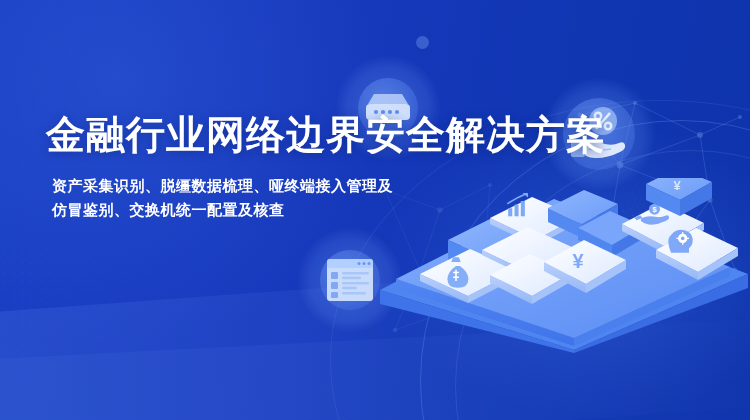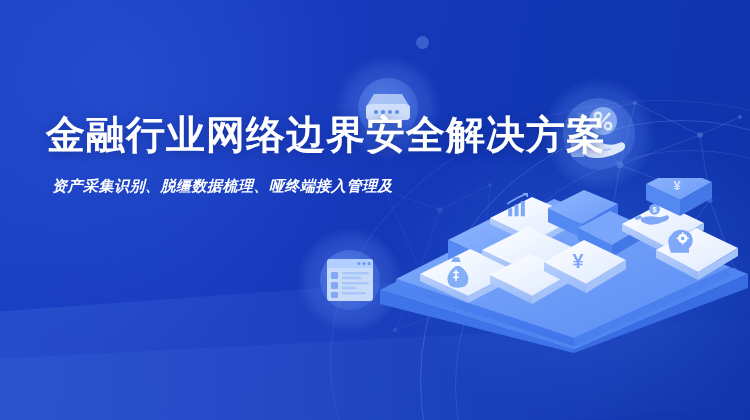--- a/index.html
+++ b/index.html
@@ -94,21 +94,21 @@
   .textblock{position:absolute;left:46px;top:110px;width:470px;}
   .title{
     margin:0;font-size:39px;line-height:50px;font-weight:bold;color:#ffffff;
     letter-spacing:1px;white-space:nowrap;
     text-shadow:0 2px 10px rgba(10,30,110,.45);
   }
   .subtitle{
     margin:14px 0 0 6px;font-size:15px;line-height:24px;font-weight:bold;
     color:#ffffff;letter-spacing:.5px;
   }
-  .subtitle div{white-space:nowrap;font-style:italic;}
+  .subtitle div{white-space:nowrap;}
 
   
   #platform{position:absolute;left:378px;top:178px;width:372px;height:175px;}
   #platform svg{display:block;}
 </style>
 </head>
 <body>
 
 <div id="banner">
 
@@ -354,16 +354,17 @@
         <path d="M302 22 L302 38 L334 20 L334 4 Z" fill="#4578e7"></path>
         <text x="299" y="12" font-family="'Liberation Sans',sans-serif" font-size="13" font-weight="bold" fill="#d7e6ff" text-anchor="middle">¥</text>
       </g>
     </svg>
   </div>
 
   <div class="textblock">
     <h1 class="title">金融行业网络边界安全解决方案</h1>
     <div class="subtitle">
       <div>资产采集识别、脱缰数据梳理、哑终端接入管理及</div>
+      <div>仿冒鉴别、交换机统一配置及核查</div>
     </div>
   </div>
 
 </div>
 
 </body></html>

